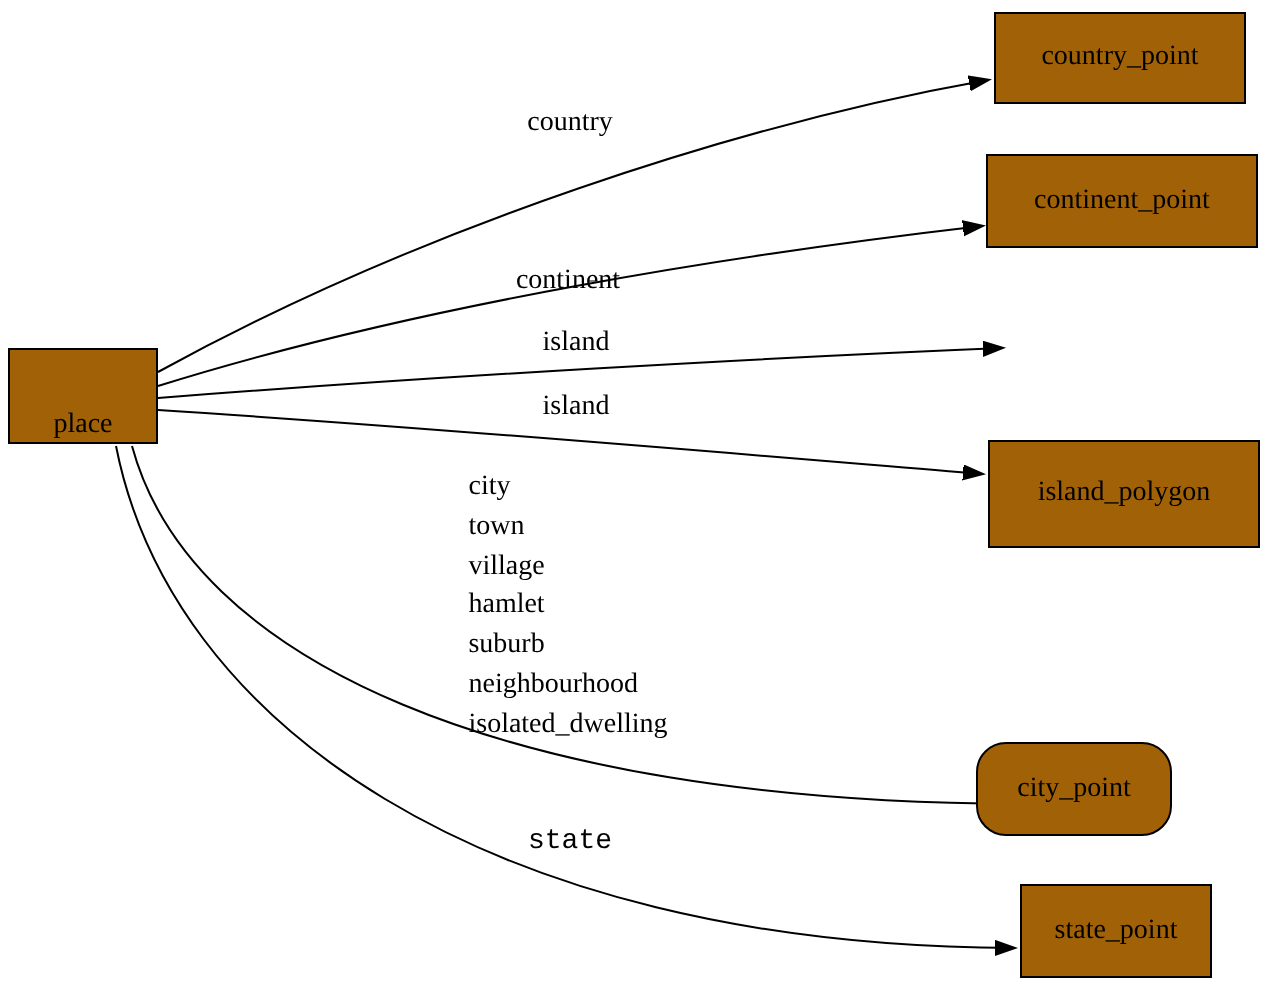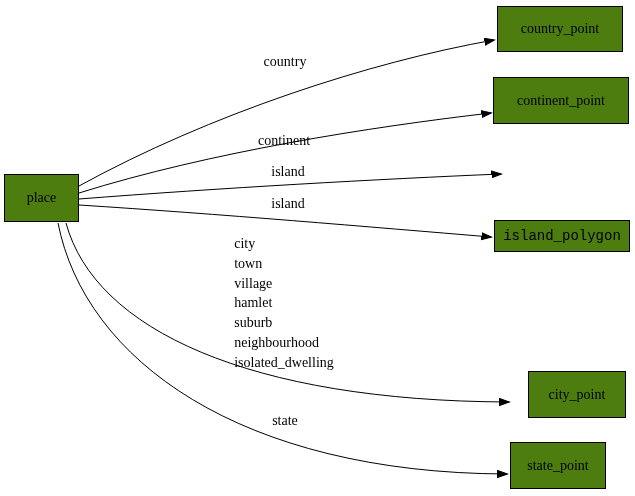--- a/index.html
+++ b/index.html
@@ -25,21 +25,21 @@
   }
   .edges-layer path.edge {
     fill: none;
     stroke: #000000;
     stroke-width: 1;
   }
   .node {
     position: absolute;
     box-sizing: border-box;
     border: 1px solid #000000;
-    background: #4d7c0f;
+    background: #a16207;
     display: flex;
     align-items: center;
     justify-content: center;
     font-size: 14px;
     white-space: nowrap;
   }
   .edge-label {
     position: absolute;
     transform: translateX(-50%);
     font-size: 14px;
@@ -62,38 +62,38 @@
       </marker>
     </defs>
     <path class="edge" d="M 79,186 C 210,114 370,62 494,40" marker-end="url(#arrow)"></path>
     <path class="edge" d="M 79,193 C 210,152 370,127 491,113" marker-end="url(#arrow)"></path>
     <path class="edge" d="M 79,199 C 220,188 380,179 501,174" marker-end="url(#arrow)"></path>
     <path class="edge" d="M 79,205 C 220,214 370,227 491,237" marker-end="url(#arrow)"></path>
     <path class="edge" d="M 66,223 C 95,330 250,401 509,402" marker-end="url(#arrow)"></path>
     <path class="edge" d="M 58,223 C 85,360 240,473 507,474" marker-end="url(#arrow)"></path>
   </svg>
 
-  <div class="node" style="left:4px; top:174px; width:75px; height:48px;">
+  <div class="node" style="left:4px; top:174px; width:75px; height:48px;align-items:flex-end;">
     <span>place</span>
   </div>
 
   <div class="node" style="left:497px; top:6px; width:126px; height:46px;">
     <span>country_point</span>
   </div>
 
   <div class="node" style="left:493px; top:77px; width:136px; height:47px;">
     <span>continent_point</span>
   </div>
 
 
-  <div class="node" style="left:494px; top:220px; width:136px; height:32px;font-family:Liberation Mono, monospace;">
+  <div class="node" style="left:494px; top:220px; width:136px; height:54px;">
     <span>island_polygon</span>
   </div>
 
-  <div class="node" style="left:528px; top:371px; width:98px; height:47px;">
+  <div class="node" style="left:488px; top:371px; width:98px; height:47px;border-radius:15px;">
     <span>city_point</span>
   </div>
 
   <div class="node" style="left:510px; top:442px; width:96px; height:47px;">
     <span>state_point</span>
   </div>
 
   <div class="edge-label" style="left:285px; top:54px;">country</div>
 
   <div class="edge-label" style="left:284px; top:119px;margin-top:14px;">continent</div>
@@ -103,15 +103,15 @@
   <div class="edge-label" style="left:288px; top:196px;">island</div>
 
   <div class="edge-label multi" style="left:284px; top:234px;">city
 town
 village
 hamlet
 suburb
 neighbourhood
 isolated_dwelling</div>
 
-  <div class="edge-label" style="left:285px; top:413px;">state</div>
+  <div class="edge-label" style="left:285px; top:413px;font-family:Liberation Mono, monospace;">state</div>
 
 </div>
 
 </body></html>

